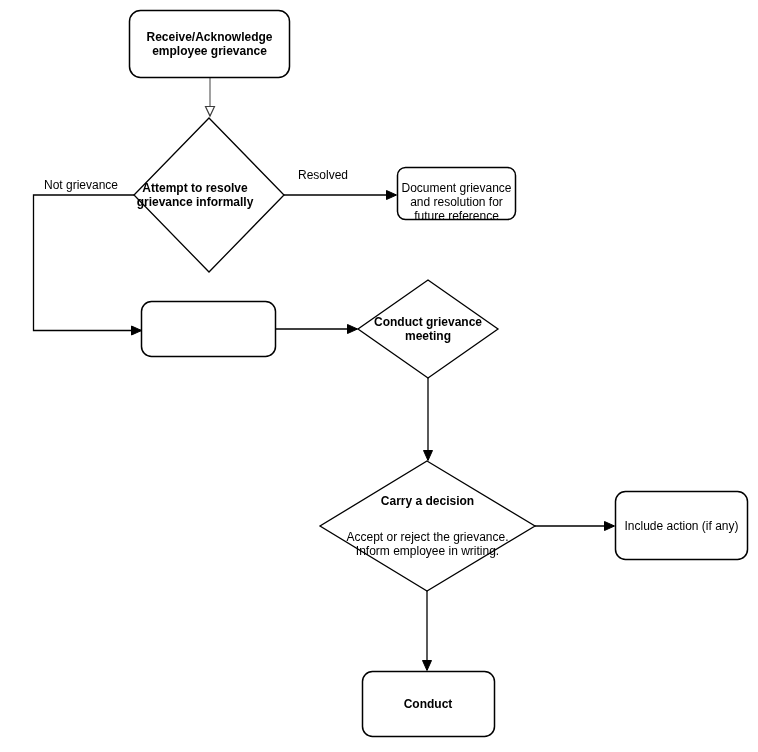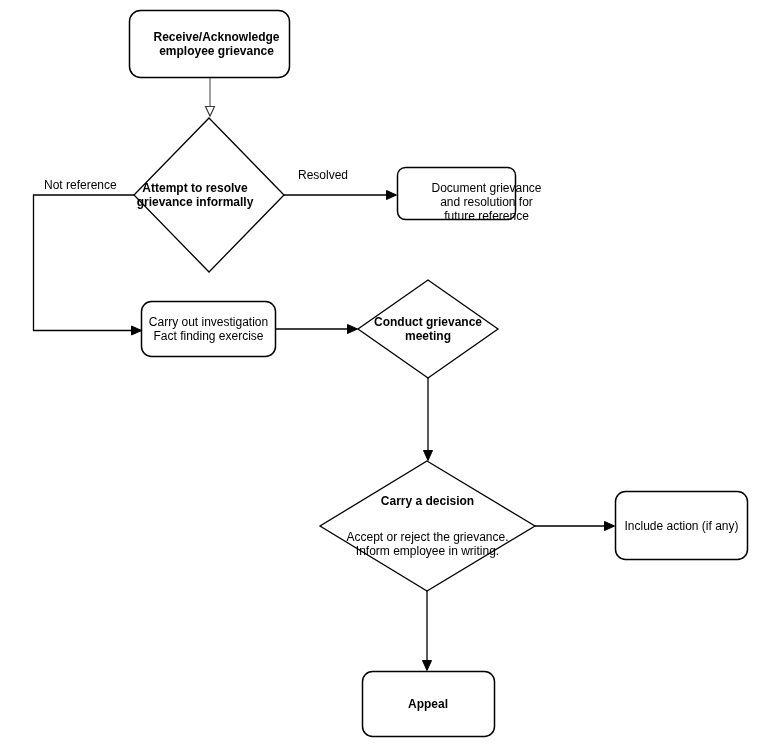--- a/index.html
+++ b/index.html
@@ -38,23 +38,23 @@
   .node-title { font-weight: bold; display: block; }
   .node-body { font-weight: normal; display: block; white-space: pre-line; margin-top: 22px; }
   .edge-label {
     position: absolute;
     font-size: 12px;
     line-height: 13px;
     color: #000000;
     white-space: nowrap;
   }
   
-  #t-receive      { left: 129px; top: 10px;  width: 161px; height: 68px; margin-left: 7px; }
+  #t-receive      { left: 129px; top: 10px;  width: 161px; height: 68px; }
   #t-attempt      { left: 120px; top: 157px; width: 150px; height: 76px; }
-  #t-document     { left: 397px; top: 167px; width: 119px; height: 70px; padding-left: 30px; }
+  #t-document     { left: 397px; top: 167px; width: 119px; height: 70px; }
   #t-investigate  { left: 141px; top: 301px; width: 135px; height: 55px; }
   #t-conduct      { left: 358px; top: 301px; width: 140px; height: 56px; }
   #t-decision     { left: 317px; top: 498px; width: 221px; height: 56px; }
   #t-include      { left: 615px; top: 491px; width: 133px; height: 69px; border-radius: 27px; }
   #t-appeal       { left: 362px; top: 671px; width: 132px; height: 66px; }
   #l-not-resolved { left: 44px;  top: 179px; }
   #l-resolved     { left: 298px; top: 169px; }
 </style>
 </head>
 <body>
@@ -92,35 +92,33 @@
   <div class="node-label bold" id="t-receive">Receive/Acknowledge
 employee grievance</div>
 
   <div class="node-label bold" id="t-attempt">Attempt to resolve
 grievance informally</div>
 
   <div class="node-label" id="t-document">Document grievance
 and resolution for
 future reference</div>
 
-  <div class="node-label" id="t-investigate">Carry out investigation
-Fact finding exercise</div>
 
   <div class="node-label bold" id="t-conduct">Conduct grievance
 meeting</div>
 
   <div class="node-label" id="t-decision">
     <span class="node-title">Carry a decision</span>
     <span class="node-body">Accept or reject the grievance.
 Inform employee in writing.</span>
   </div>
 
   <div class="node-label" id="t-include">Include action (if any)</div>
 
   <div class="node-label" id="t-appeal">
-    <span class="node-title">Appeal</span>
+    <span class="node-title">Conduct</span>
   </div>
 
-  <div class="edge-label" id="l-not-resolved">Not reference</div>
+  <div class="edge-label" id="l-not-resolved">Not grievance</div>
 
   <div class="edge-label" id="l-resolved">Resolved</div>
 
 </div>
 
 </body></html>

